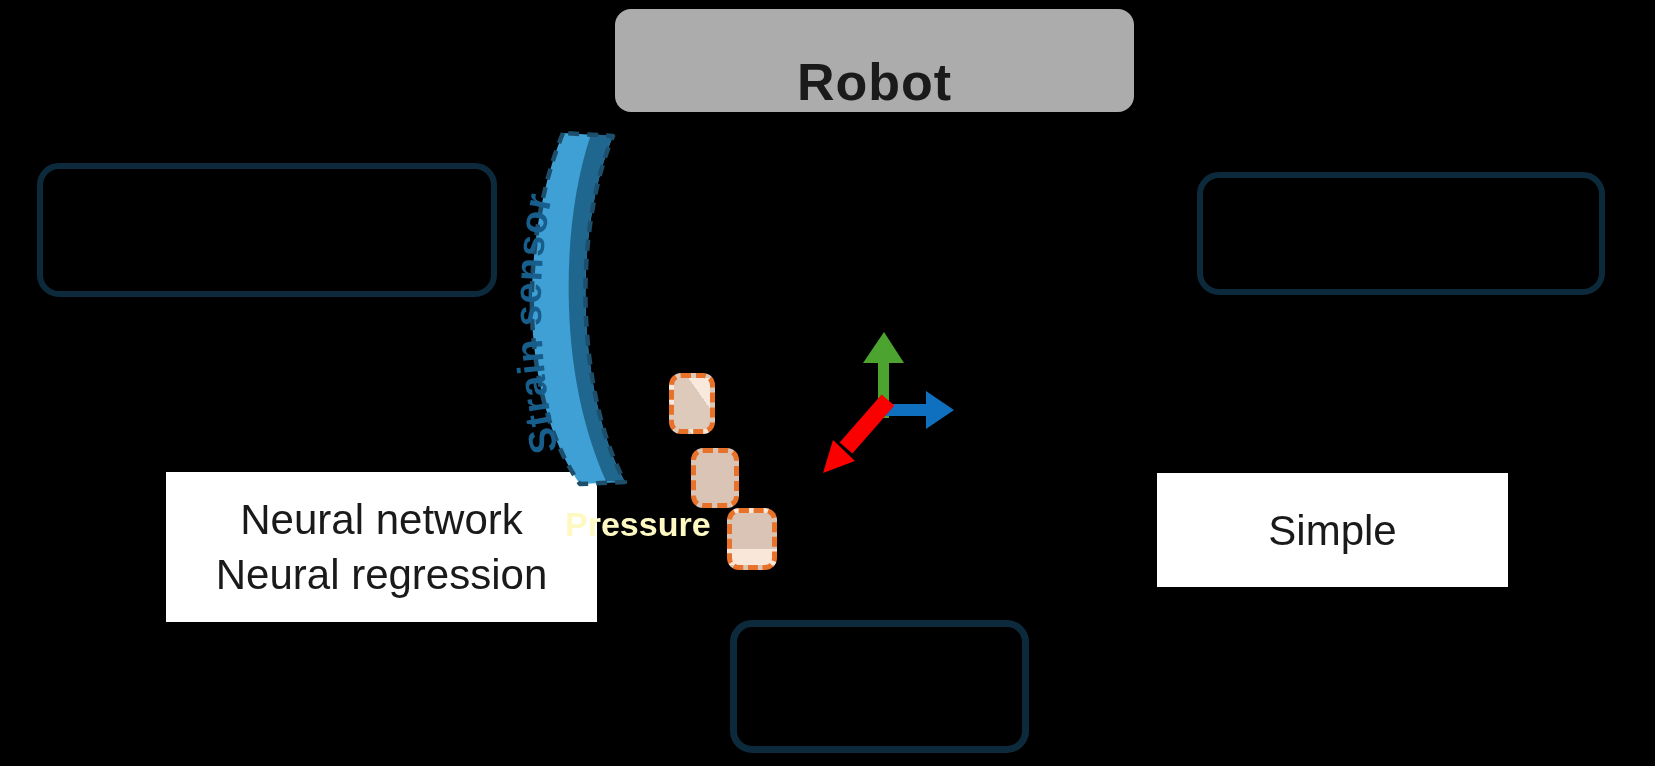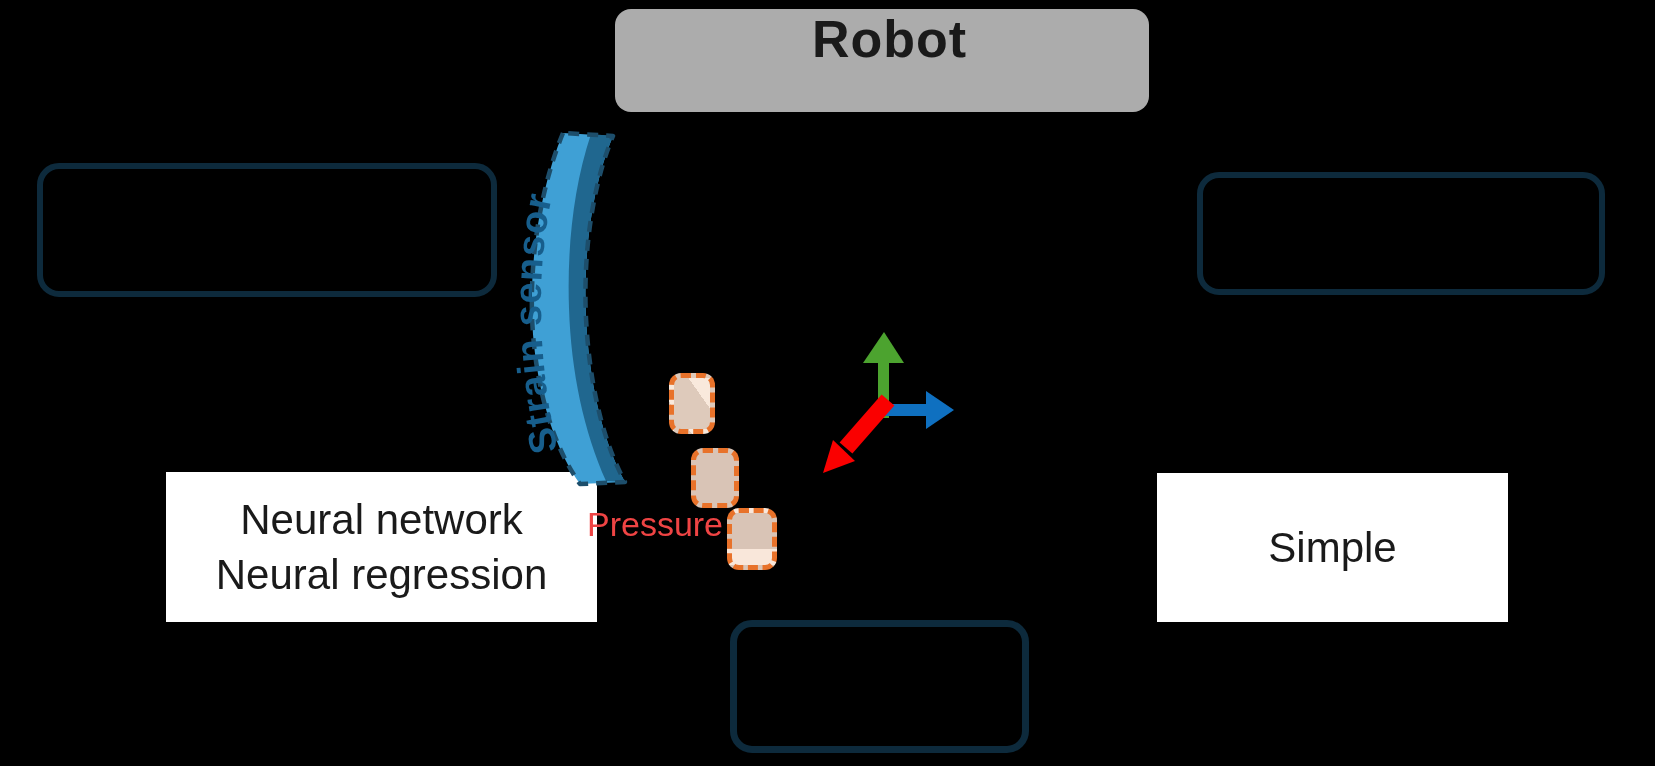--- a/index.html
+++ b/index.html
@@ -6,62 +6,61 @@
   #canvas{
     position:relative;width:1655px;height:766px;background:#000000;
     font-family:"Liberation Sans", sans-serif;overflow:hidden;
   }
   .abs{position:absolute;}
 
   
   .robot-box{
     left:615px;top:9px;width:519px;height:103px;
     background:#acacac;border-radius:16px;
-    display:flex;align-items:flex-start;justify-content:center;
+    display:flex;align-items:flex-end;justify-content:center;
     z-index:1;
-    padding-left:15px;
   }
   .robot-box .lbl{
     font-size:52px;font-weight:bold;color:#1a1a1a;letter-spacing:1px;
   }
 
   
   .outline-box{
     border:6px solid #0d2a3c;border-radius:22px;background:transparent;z-index:1;
   }
   .outline-left  {left:37px;  top:163px; width:448px; height:122px;}
   .outline-right {left:1197px;top:172px; width:396px; height:111px;}
   .outline-bottom{left:730px; top:620px; width:285px; height:119px; border-width:7px;}
 
   
   .white-box{
     background:#ffffff;color:#1a1a1a;z-index:1;
     display:flex;flex-direction:column;align-items:center;justify-content:center;
     font-size:42px;line-height:55px;text-align:center;
   }
   .white-left {left:166px; top:472px;width:431px;height:150px;}
-  .white-right{left:1157px;top:473px;width:351px;height:149px;}
+  .white-right{left:1157px;top:473px;width:351px;height:114px;}
 
   
   #overlay{left:0;top:0;width:1655px;height:766px;z-index:2;pointer-events:none;}
 
   
   .patch{
     border:5px dashed #e8722a;border-radius:12px;z-index:3;box-sizing:border-box;
   }
   .patch1{left:669px;top:373px;width:46px;height:61px;
     background:linear-gradient(to bottom left,#f9e9dc 0 30%,#decabb 30%);}
   .patch2{left:691px;top:448px;width:48px;height:60px;
     background:#d9c4b6;}
   .patch3{left:727px;top:508px;width:50px;height:62px;
     background:linear-gradient(to bottom,#d9c4b6 0 70%,#f9e7da 70%);}
 
   .pressure-label{
     left:565px;top:504px;width:180px;z-index:3;
-    color:#ef4444;font-weight:normal;font-size:34px;line-height:40px;text-align:center;
+    color:#fef9c3;font-weight:bold;font-size:34px;line-height:40px;
   }
 </style>
 </head>
 <body>
 
 <div id="canvas">
 
   <div class="abs robot-box">
     <span class="lbl">Robot</span>
   </div>

